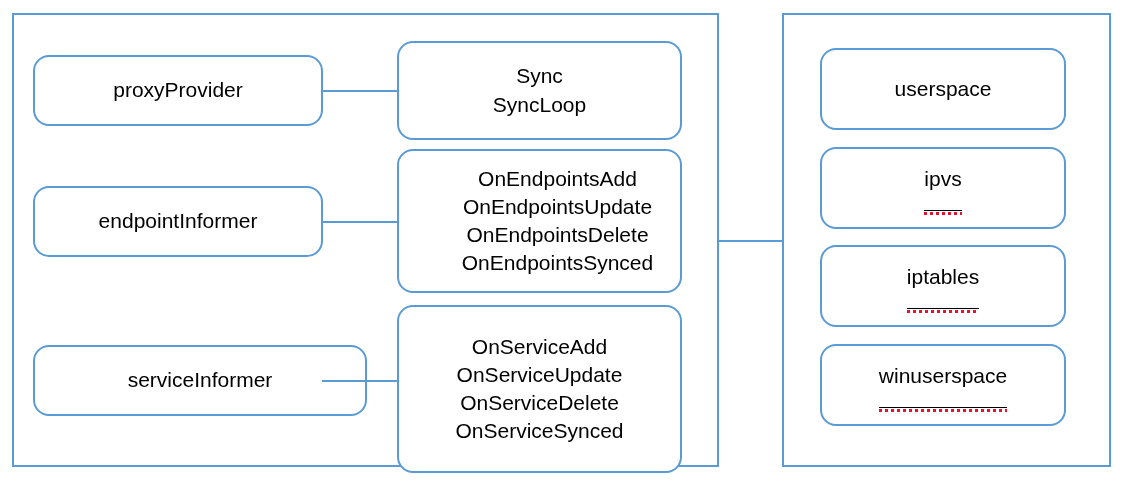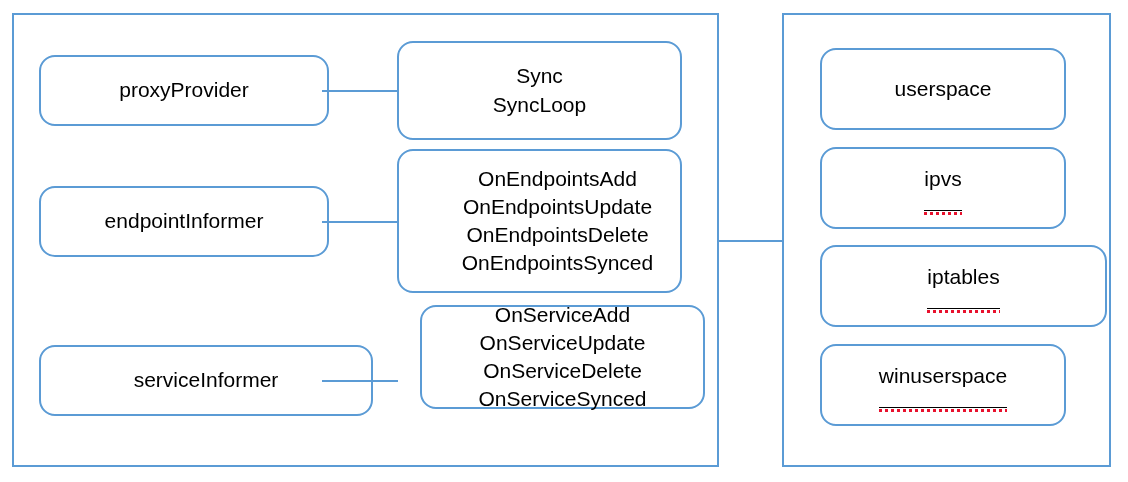--- a/index.html
+++ b/index.html
@@ -41,36 +41,36 @@
     display: flex;
     align-items: center;
     justify-content: center;
     text-align: center;
     color: #000000;
     line-height: 1.34;
     white-space: pre-line;
   }
 
   
-  .node.left-src { font-size: 21px; margin-left: 6px; }
+  .node.left-src { font-size: 21px; }
   #node-proxyprovider    { left: 33px; top: 55px;  width: 290px; height: 71px; }
   #node-endpointinformer { left: 33px; top: 186px; width: 290px; height: 71px; }
   #node-serviceinformer  { left: 33px; top: 345px; width: 334px; height: 71px; }
 
   
   .node.mid-methods { font-size: 21px; }
   #node-sync      { left: 397px; top: 41px;  width: 285px; height: 99px; }
   #node-endpoints { left: 397px; top: 149px; width: 285px; height: 144px; padding-left: 36px; }
-  #node-services  { left: 420px; top: 305px; width: 285px; height: 104px; }
+  #node-services  { left: 397px; top: 305px; width: 285px; height: 168px; }
 
   
   .node.mode { font-size: 21px; }
   #node-userspace     { left: 820px; top: 48px;  width: 246px; height: 82px; }
   #node-ipvs          { left: 820px; top: 147px; width: 246px; height: 82px; }
-  #node-iptables      { left: 820px; top: 245px; width: 287px; height: 82px; }
+  #node-iptables      { left: 820px; top: 245px; width: 246px; height: 82px; }
   #node-winuserspace  { left: 820px; top: 344px; width: 246px; height: 82px; }
 
   
   .misspelled {
     position: relative;
     border-bottom: 1.5px solid #000000;
     padding-bottom: 17px;
   }
   .misspelled::after {
     content: "";

